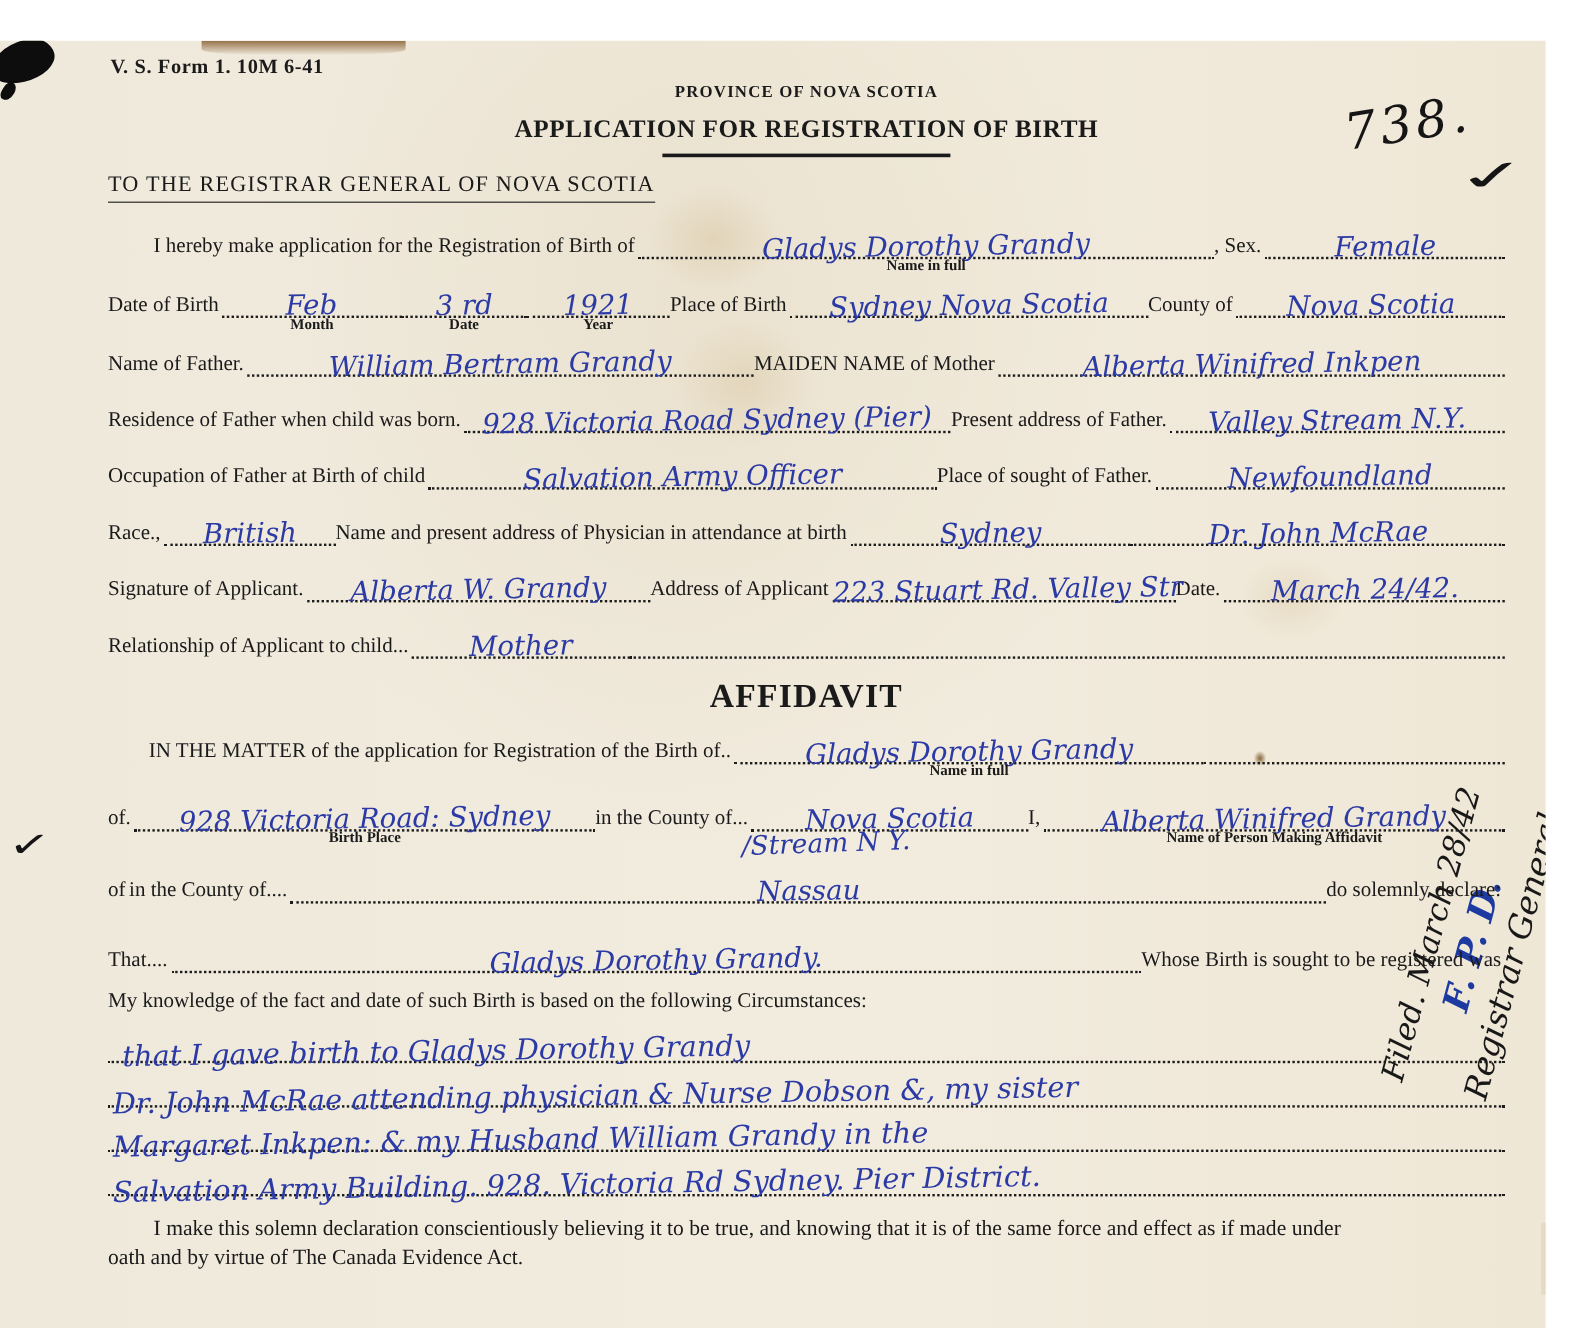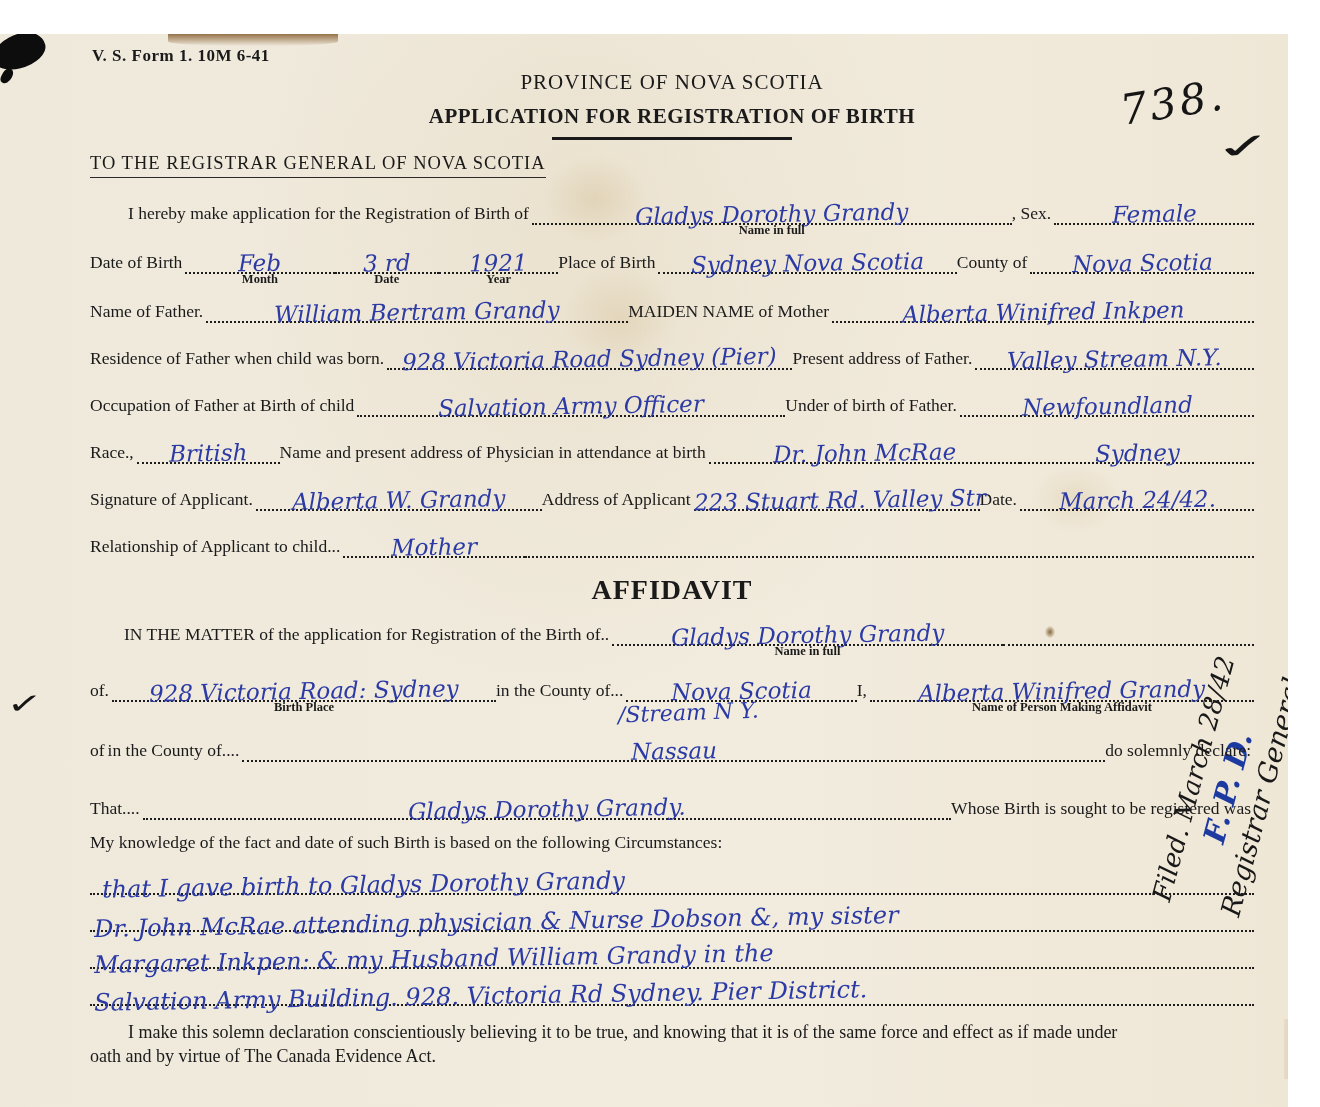--- a/index.html
+++ b/index.html
@@ -9,21 +9,21 @@
       radial-gradient(ellipse at 45% 12%, rgba(210,190,150,.10), transparent 40%),
       radial-gradient(ellipse at 46% 23%, rgba(205,185,140,.12), transparent 35%),
       linear-gradient(90deg,#efe9dc 0%,#f2ecdf 55%,#efe7d6 100%);
     font-family:"Liberation Serif","DejaVu Serif",serif;
     color:#1a1a1a;
     margin-top:34px;
   }
   .content{position:relative;padding:10px 34px 0 90px;}
   .center{text-align:center;}
   .formnum{position:absolute;left:92px;top:12px;font-size:17px;font-weight:bold;letter-spacing:.5px;}
-  .province{font-size:21px;font-weight:normal;letter-spacing:1px;margin-top:26px;}
+  .province{font-size:14px;font-weight:bold;letter-spacing:1px;margin-top:26px;}
   .title{font-size:21px;font-weight:bold;letter-spacing:.5px;margin-top:9px;}
   .subtitle{font-size:21px;font-weight:bold;margin-top:6px;}
   .hrule{width:240px;height:3px;background:#1a1a1a;margin:8px auto 0 auto;}
   .addressee{display:inline-block;font-size:18.5px;letter-spacing:1px;border-bottom:1.5px solid #2a2a2a;padding-bottom:3px;margin-top:13px;}
   .row{display:flex;align-items:flex-end;position:relative;font-size:17.5px;}
   .lbl{white-space:nowrap;padding:0 3px 1px 0;}
   .fld{flex:1 1 0;border-bottom:2.2px dotted #1c1c1c;text-align:center;position:relative;min-width:0;}
   .dots{border-bottom:2.2px dotted #1c1c1c;}
   .hw{font-family:"DejaVu Serif",serif;font-style:italic;color:#2b3aa5;font-size:23px;line-height:.85;position:relative;top:4px;white-space:nowrap;display:inline-block;transform:rotate(-1deg);}
   .sub{position:absolute;top:100%;left:0;right:0;text-align:center;font-size:12.5px;font-weight:bold;line-height:1.15;white-space:nowrap;}
@@ -146,37 +146,37 @@
       <span class="fld" style="flex:1.1">
         <span class="hw">Valley Stream N.Y.</span>
       </span>
     </div>
 
     <div class="row mt33">
       <span class="lbl">Occupation of Father at Birth of child</span>
       <span class="fld" style="flex:1.6">
         <span class="hw">Salvation Army Officer</span>
       </span>
-      <span class="lbl">Under of birth of Father.</span>
+      <span class="lbl">Place of sought of Father.</span>
       <span class="fld" style="flex:1.1">
         <span class="hw">Newfoundland</span>
       </span>
     </div>
 
     <div class="row mt33">
       <span class="lbl">Race.,</span>
       <span class="fld" style="flex:.55">
         <span class="hw">British</span>
       </span>
       <span class="lbl">Name and present address of Physician in attendance at birth</span>
+      <span class="fld" style="flex:.9">
+        <span class="hw">Sydney</span>
+      </span>
       <span class="fld" style="flex:1.2">
         <span class="hw">Dr. John McRae</span>
-      </span>
-      <span class="fld" style="flex:.9">
-        <span class="hw">Sydney</span>
       </span>
     </div>
 
     <div class="row mt33">
       <span class="lbl">Signature of Applicant.</span>
       <span class="fld" style="flex:1.1">
         <span class="hw">Alberta W. Grandy</span>
       </span>
       <span class="lbl">Address of Applicant</span>
       <span class="fld" style="flex:1.1">

